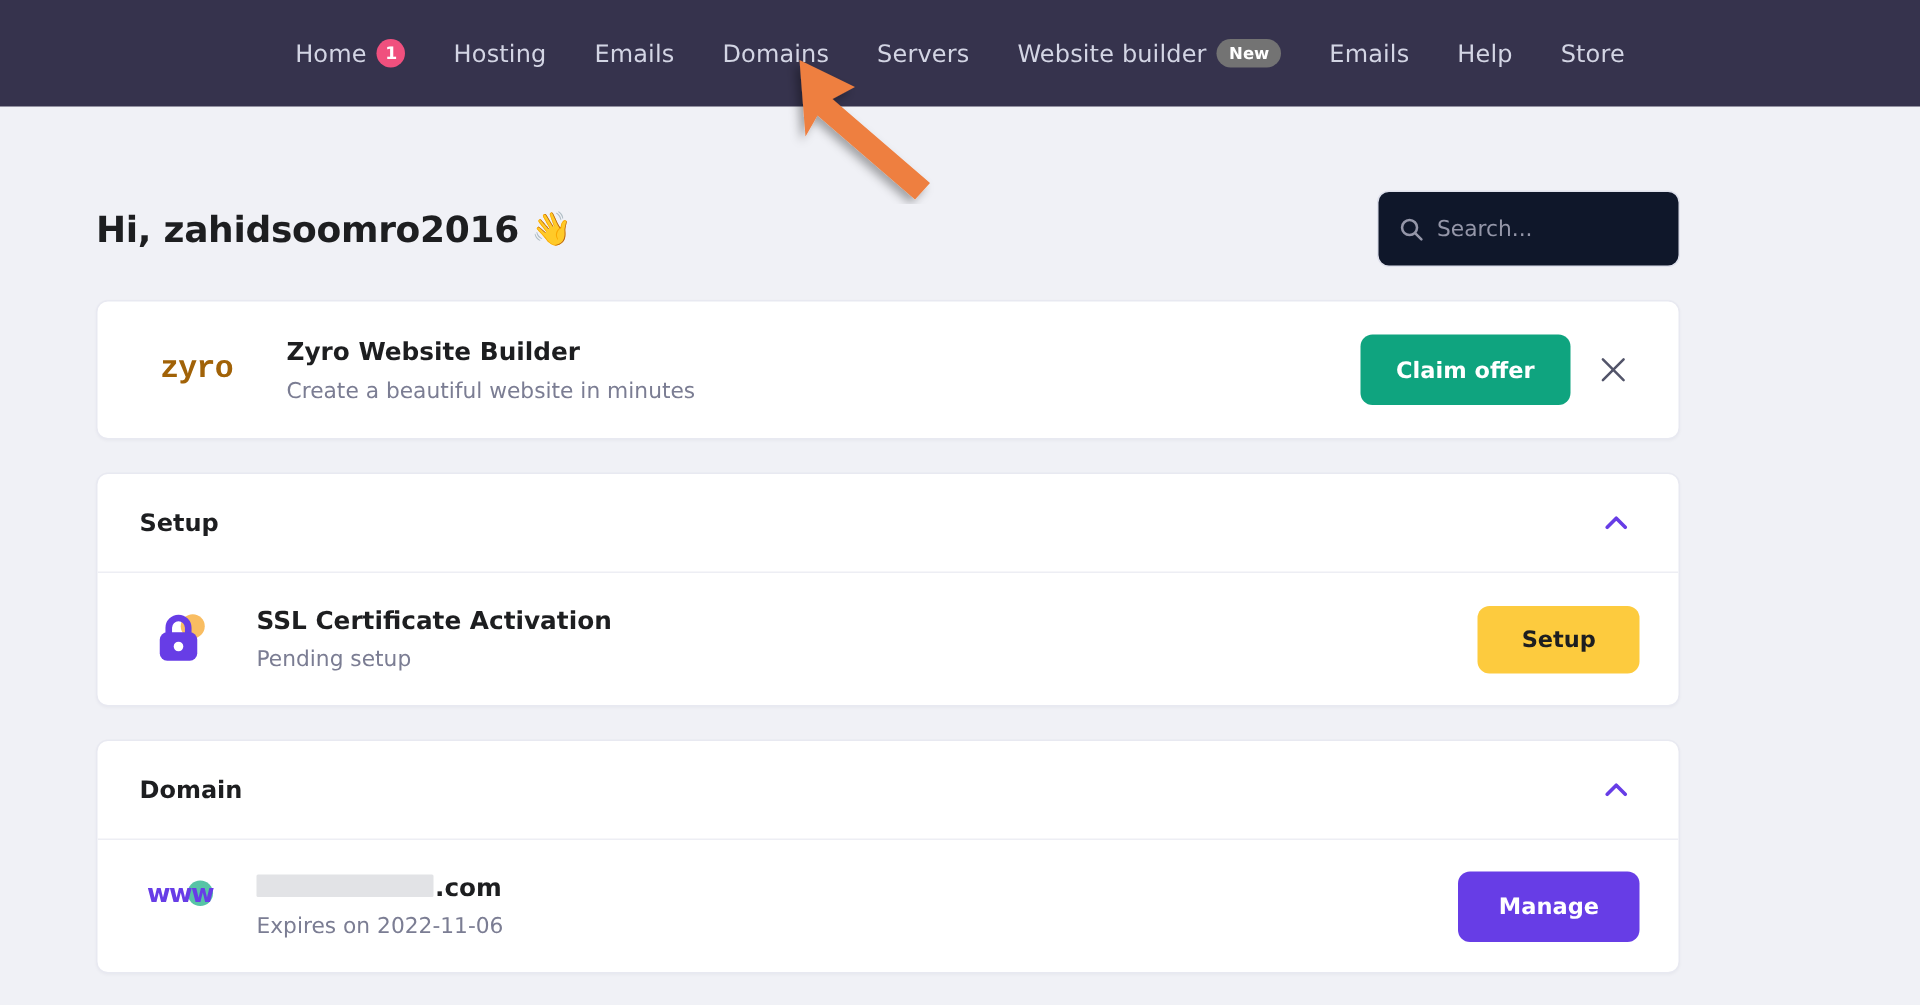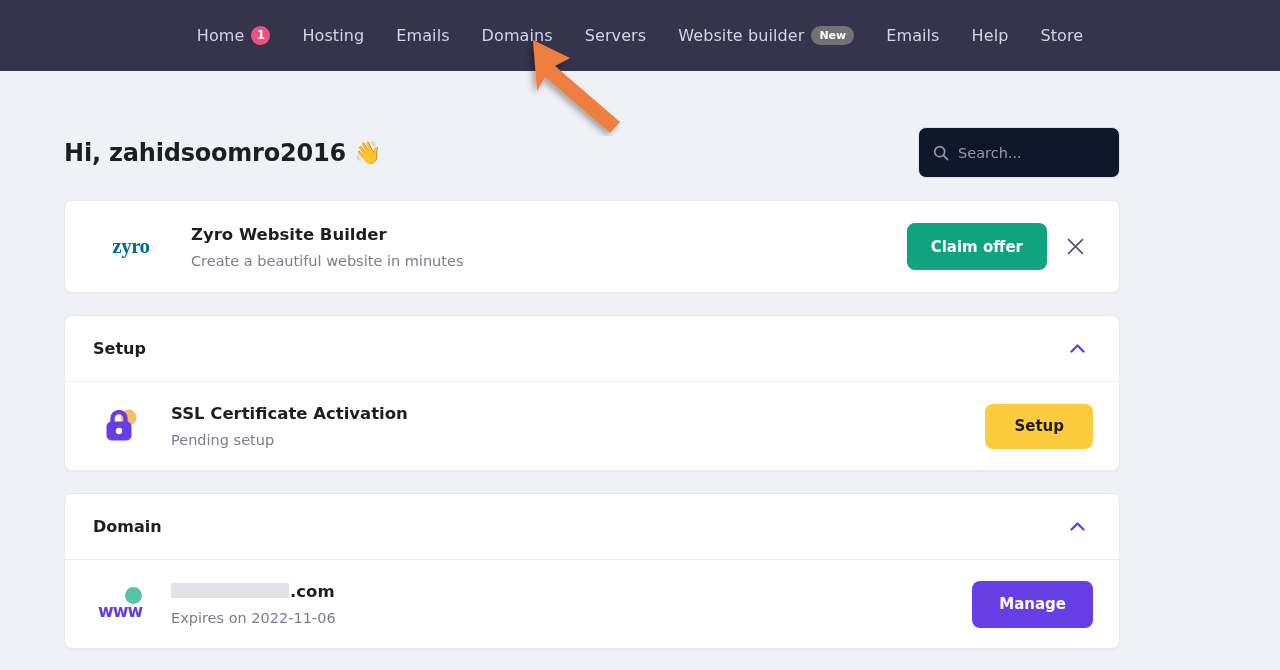--- a/index.html
+++ b/index.html
@@ -152,23 +152,23 @@
     padding: 22px 26px 22px 24px;
     min-height: 90px;
   }
 
   .zyro-logo {
     width: 84px;
     flex: 0 0 84px;
     text-align: center;
     font-size: 21px;
     font-weight: 800;
-    color: #0369a1;
+    color: #a16207;
     letter-spacing: -.5px;
-    font-family: Liberation Serif, serif;
+    font-family: Liberation Mono, monospace;
   }
 
   .banner-text { flex: 1 1 auto; padding-left: 18px; }
 
   .banner-title {
     font-size: 16.5px;
     font-weight: 700;
     color: #1d1e20;
     margin-bottom: 9px;
   }
@@ -303,21 +303,21 @@
     position: absolute;
     right: 2px;
     top: 0px;
     width: 17px;
     height: 17px;
     border-radius: 50%;
     background: #57c4a6;
   }
   .www-text {
     position: absolute;
-    left: 0; bottom: 0;
+    left: 0; bottom: 15px;
     font-size: 17px;
     font-weight: 800;
     color: #673de6;
     letter-spacing: -1px;
   }
 </style>
 </head>
 <body>
 
 <nav class="topnav">

